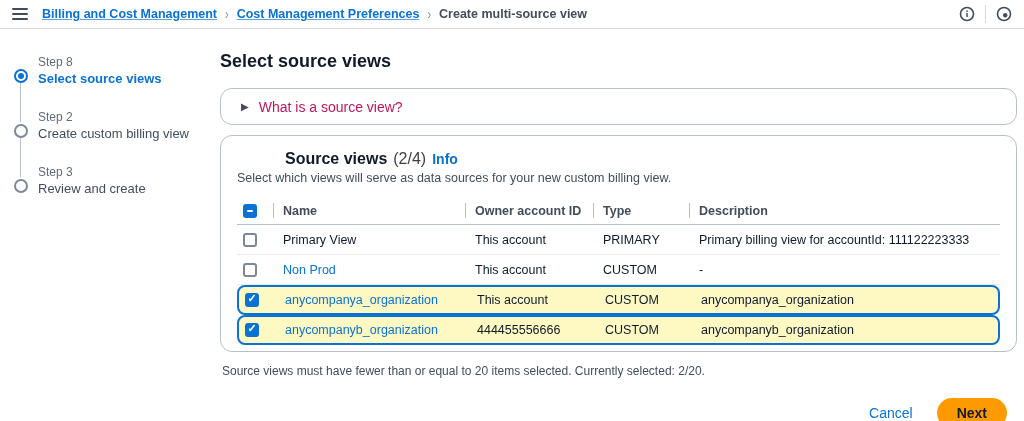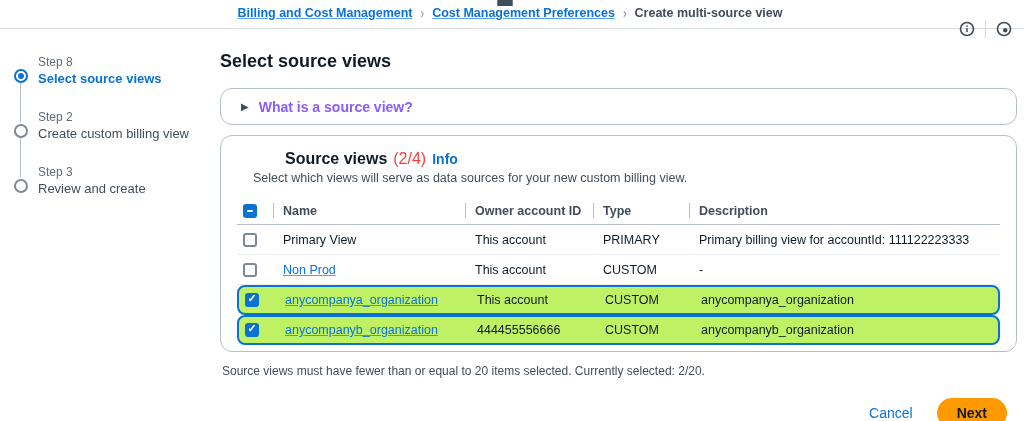--- a/index.html
+++ b/index.html
@@ -2,21 +2,21 @@
 <html><head>
 <meta charset="utf-8">
 <style>
   * { box-sizing: border-box; margin: 0; padding: 0; }
   html, body { width: 1024px; height: 421px; background: #ffffff; overflow: hidden; }
   body { font-family: "Liberation Sans", sans-serif; color: #0f1b2a; font-size: 13px; }
 
   
   .topbar {
     height: 29px; display: flex; align-items: center;
-    border-bottom: 1px solid #d5dbdb; padding: 0 12px 0 8px; background: #fff; flex-direction: column;
+    border-bottom: 1px solid #d5dbdb; padding: 0 12px 0 8px; background: #fff;
   }
   .hamburger { width: 16px; height: 12px; display: flex; flex-direction: column;
     justify-content: space-between; margin: 0 14px 0 4px; cursor: pointer; }
   .hamburger span { display: block; height: 2px; background: #414d5c; border-radius: 1px; }
   .breadcrumb { display: flex; align-items: center; gap: 8px; font-size: 12.5px; }
   .crumb-link { color: #0972d3; text-decoration: underline; text-decoration-color: #0972d3aa; cursor: pointer; font-weight: 700; }
   .crumb-current { color: #414d5c; font-weight: 700; }
   .crumb-sep { color: #7d8998; font-size: 11px; transform: scaleY(1.3); }
   .topbar-right { margin-left: auto; display: flex; align-items: center; gap: 10px; }
   .tb-icon { width: 16px; height: 16px; cursor: pointer; display: inline-flex; align-items: center; justify-content: center; }
@@ -37,45 +37,45 @@
   .step-label { font-size: 12px; color: #5f6b7a; margin-bottom: 2px; }
   .step-title { font-size: 13px; color: #414d5c; }
   .step.active .step-title { color: #0972d3; font-weight: 700; cursor: pointer; }
 
   
   .page-title { font-size: 18px; font-weight: 700; color: #0f1b2a; margin-bottom: 16px; }
 
   .card { border: 1px solid #b6bec9; border-radius: 12px; background: #fff; }
   .expander { display: flex; align-items: center; gap: 10px; height: 37px; padding: 0 20px; cursor: pointer; margin-bottom: 10px; }
   .expander-caret { color: #414d5c; font-size: 10px; }
-  .expander-title { font-size: 14px; font-weight: 700; color: #8b5cf6; }
+  .expander-title { font-size: 14px; font-weight: 400; color: #be185d; }
 
   .panel { padding: 14px 16px 0 16px; }
   .panel-header { display: flex; align-items: baseline; gap: 6px; margin-left: 48px; }
   .panel-title { font-size: 16px; font-weight: 700; color: #0f1b2a; }
-  .panel-count { font-size: 16px; color: #ef4444; font-weight: 400; }
+  .panel-count { font-size: 16px; color: #404040; font-weight: 400; }
   .panel-info { font-size: 14px; font-weight: 700; color: #0972d3; cursor: pointer; }
-  .panel-desc { font-size: 12.5px; color: #414d5c; margin: 3px 0 12px 16px; }
+  .panel-desc { font-size: 12.5px; color: #414d5c; margin: 3px 0 12px 0; }
 
   
   .tbl { width: 100%; padding-bottom: 6px; }
   .tbl-row { display: grid; grid-template-columns: 36px 192px 128px 96px 1fr; align-items: center; }
   .tbl-head { height: 28px; border-bottom: 1px solid #b6bec9; }
   .th { font-size: 12.5px; font-weight: 700; color: #414d5c; padding-left: 10px; position: relative; height: 100%; display: flex; align-items: center; }
   .th::before { content: ""; position: absolute; left: 0; top: 6px; bottom: 6px; width: 1px; background: #b6bec9; }
   .cell { font-size: 12.5px; color: #0f1b2a; padding-left: 10px; white-space: nowrap; overflow: hidden; }
   .data-row { height: 30px; border-bottom: 1px solid #e9ebed; cursor: default; }
   .data-row:last-child { border-bottom: none; }
-  .data-row.selected { background: #bef264; border: 2px solid #0972d3; border-radius: 8px; }
+  .data-row.selected { background: #fef9c3; border: 2px solid #0972d3; border-radius: 8px; }
   .cb-cell { display: flex; align-items: center; justify-content: flex-start; padding-left: 6px; height: 100%; }
   .checkbox { width: 14px; height: 14px; border-radius: 3px; border: 2px solid #7d8998; background: #fff; cursor: pointer; position: relative; flex-shrink: 0; }
   .checkbox.checked, .checkbox.indeterminate { background: #0972d3; border-color: #0972d3; }
   .checkbox.indeterminate::after { content: ""; position: absolute; left: 2px; right: 2px; top: 4px; height: 2px; background: #fff; border-radius: 1px; }
   .checkbox.checked::after { content: "✓"; position: absolute; top: -3px; left: 0.5px; color: #fff; font-size: 11px; font-weight: 700; }
-  .name-link { color: #0972d3; text-decoration: underline; text-decoration-color: #0972d3aa; cursor: pointer; }
+  .name-link { color: #0972d3; text-decoration-color: #0972d3aa; cursor: pointer; }
 
   .footnote { font-size: 12px; color: #414d5c; margin: 12px 0 0 2px; }
 
   .actions { display: flex; justify-content: flex-end; align-items: center; gap: 24px; margin-top: 20px; padding-right: 10px; }
   .btn-cancel { background: none; border: none; color: #0972d3; font-weight: 400; font-size: 14px; cursor: pointer; font-family: inherit; margin-left: 36px; }
   .btn-next { background: #ff9900; border: none; border-radius: 16px; padding: 7px 20px; font-size: 14px; font-weight: 700; color: #0f1b2a; cursor: pointer; font-family: inherit; }
 </style>
 </head>
 <body>
 

